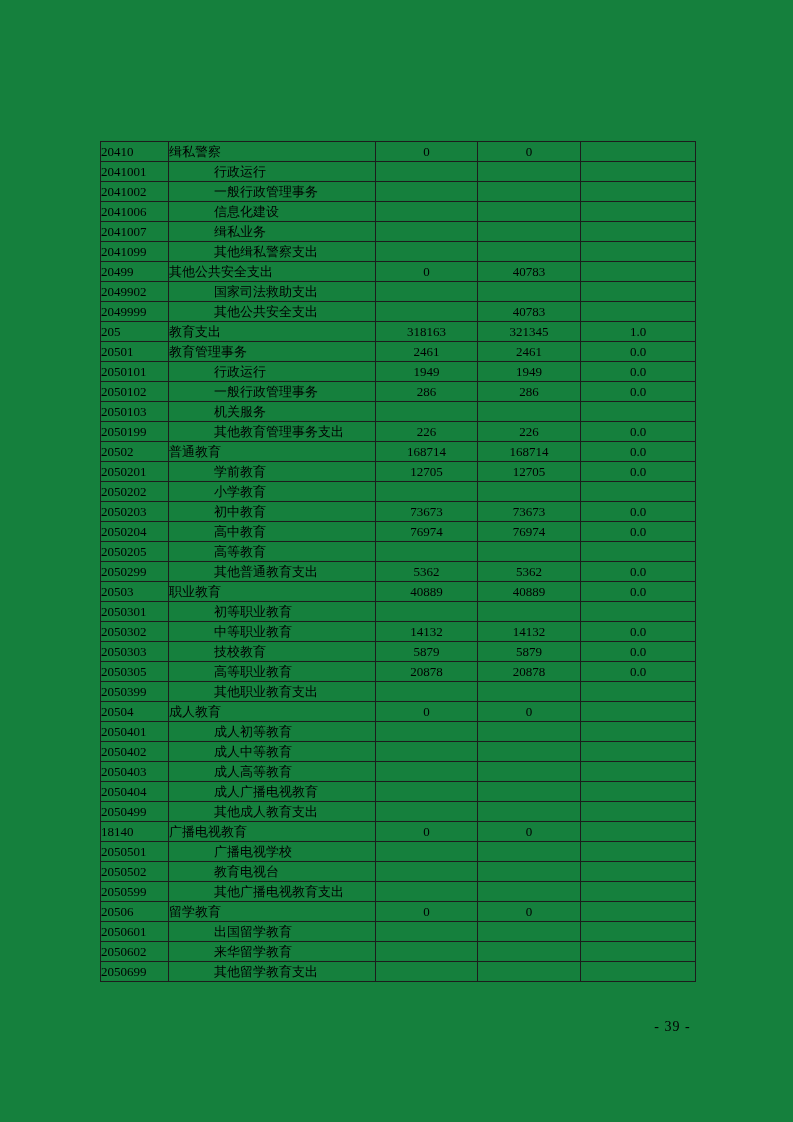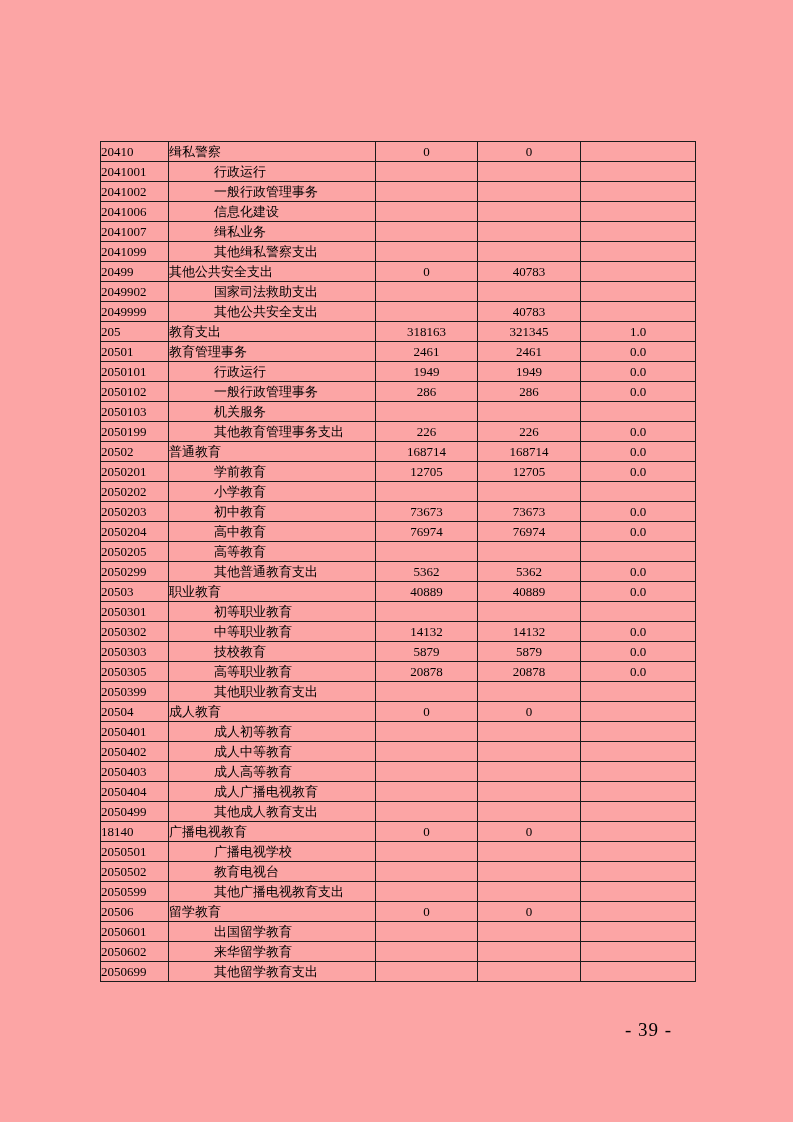--- a/index.html
+++ b/index.html
@@ -1,20 +1,20 @@
 <!DOCTYPE html>
 <html><head>
 <meta charset="utf-8">
 <style>
   html, body { margin: 0; padding: 0; background: #e8e8e8; }
   .page {
     position: relative;
     width: 793px;
     height: 1122px;
-    background: #fca5a5;
+    background: #15803d;
     margin: 0 auto;
     font-family: "Liberation Serif", "DejaVu Serif", serif;
     color: #000000;
     overflow: hidden;
   }
   table.budget {
     position: absolute;
     left: 100px;
     top: 141px;
     width: 595px;
@@ -35,22 +35,22 @@
   td.name { text-align: left; }
   td.name.lv1 { }
   td.name.lv2 { }
   td.name.lv3 { padding-left: 45px; margin-top: 8px; }
   td.val { text-align: center; }
   .page-number {
     position: absolute;
     left: 625px;
     top: 1019px;
     width: 95px;
-    text-align: left;
-    font-size: 19px;
+    text-align: center;
+    font-size: 14px;
     letter-spacing: 1px;
   }
 </style>
 </head>
 <body>
 
 <div class="page">
   <table class="budget">
     <colgroup>
       <col style="width:68px">

